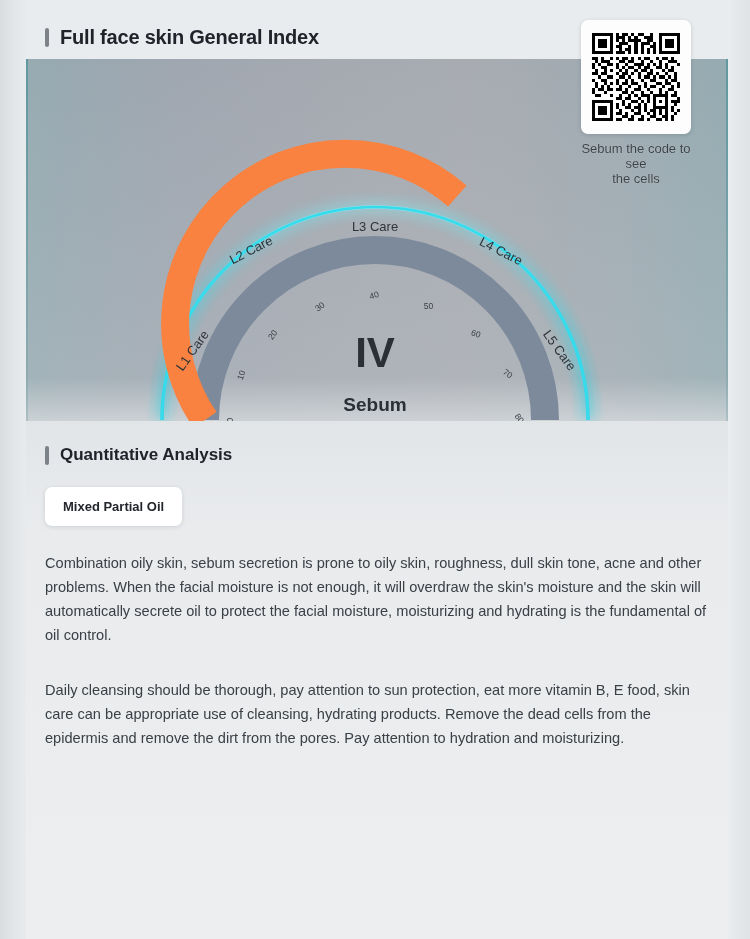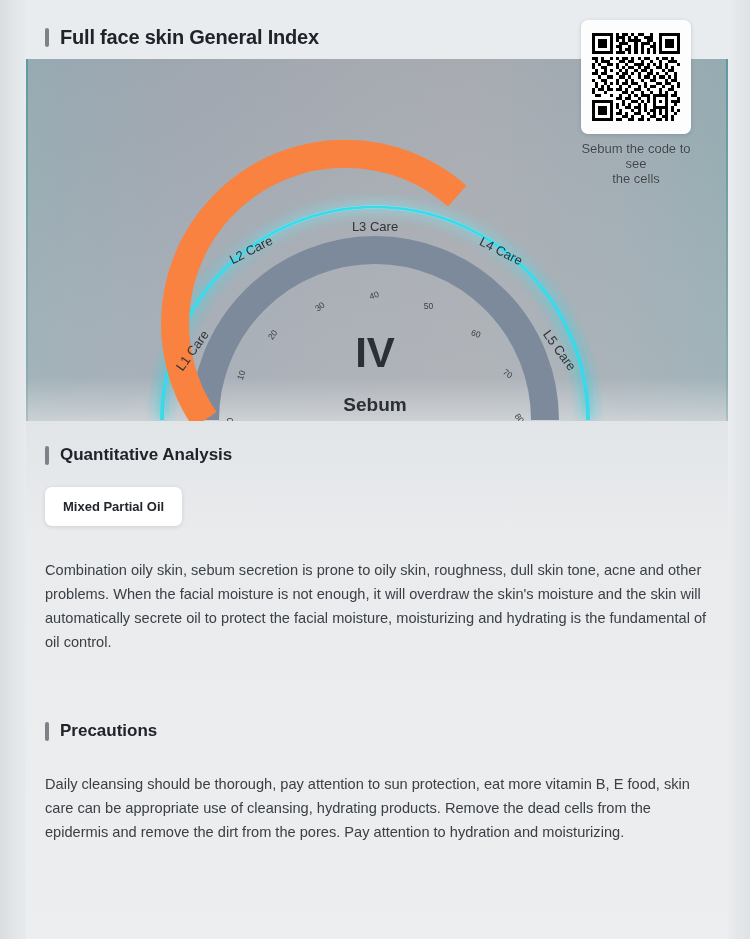--- a/index.html
+++ b/index.html
@@ -201,21 +201,21 @@
     margin-top: 22px;
     padding: 12px 18px;
     background: #ffffff;
     border-radius: 7px;
     box-shadow: 0 1px 4px rgba(40,50,60,0.14);
     font-size: 13px;
     font-weight: bold;
     color: #22262b;
   }
   .body-text {
-    margin-top: 32px;
+    margin-top: 25px;
     font-size: 14.6px;
     line-height: 24px;
     color: #3a4046;
     max-width: 668px;
   }
   .pre-head { margin-top: 67px; }
   .pre-text { margin-top: 31px; }
 </style>
 </head>
 <body>
@@ -528,24 +528,20 @@
 
       <div class="section-head qa-head">
         <span class="accent-bar"></span>
         <span class="block-title">Quantitative Analysis</span>
       </div>
 
       <div class="tag">Mixed Partial Oil</div>
 
       <div class="body-text">Combination oily skin, sebum secretion is prone to oily skin, roughness, dull skin tone, acne and other problems. When the facial moisture is not enough, it will overdraw the skin's moisture and the skin will automatically secrete oil to protect the facial moisture, moisturizing and hydrating is the fundamental of oil control.</div>
 
-      <div class="section-head pre-head">
-        <span class="accent-bar"></span>
-        <span class="block-title">Precautions</span>
-      </div>
 
       <div class="body-text pre-text">Daily cleansing should be thorough, pay attention to sun protection, eat more vitamin B, E food, skin care can be appropriate use of cleansing, hydrating products. Remove the dead cells from the epidermis and remove the dirt from the pores. Pay attention to hydration and moisturizing.</div>
 
     </div>
   </div>
 
   <div class="rail-left"></div>
   <div class="rail-right"></div>
 
 </div>

